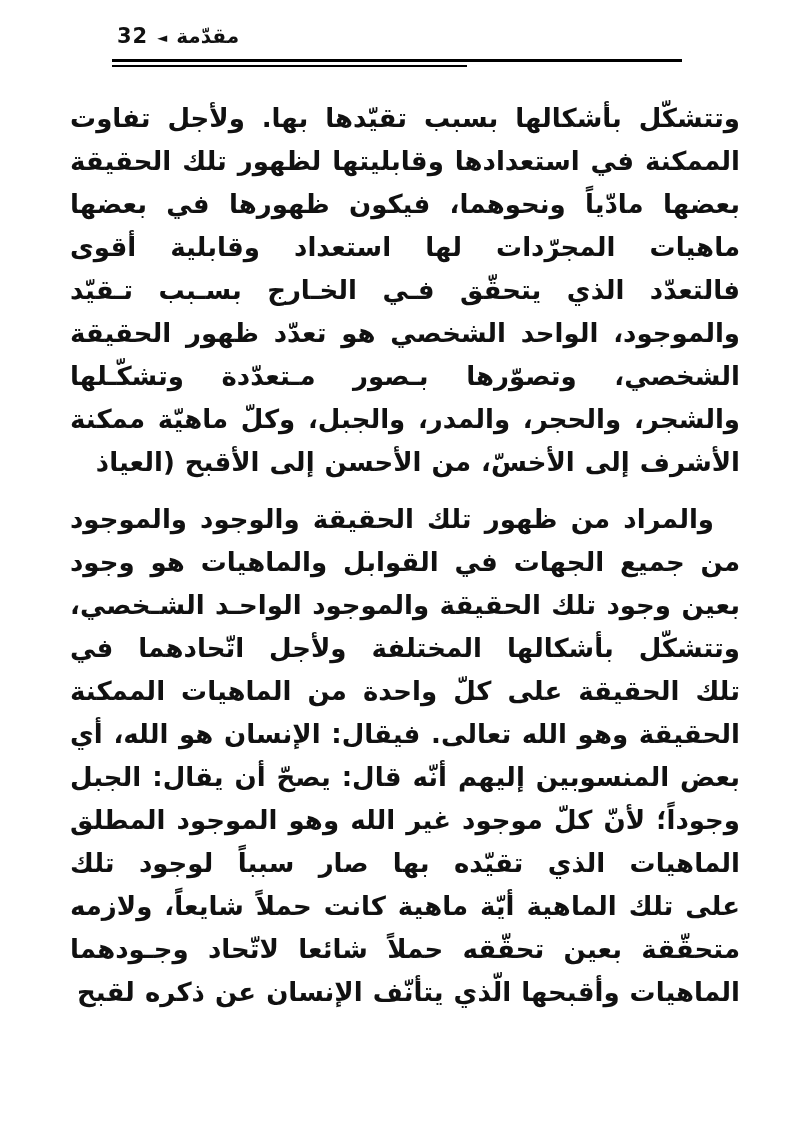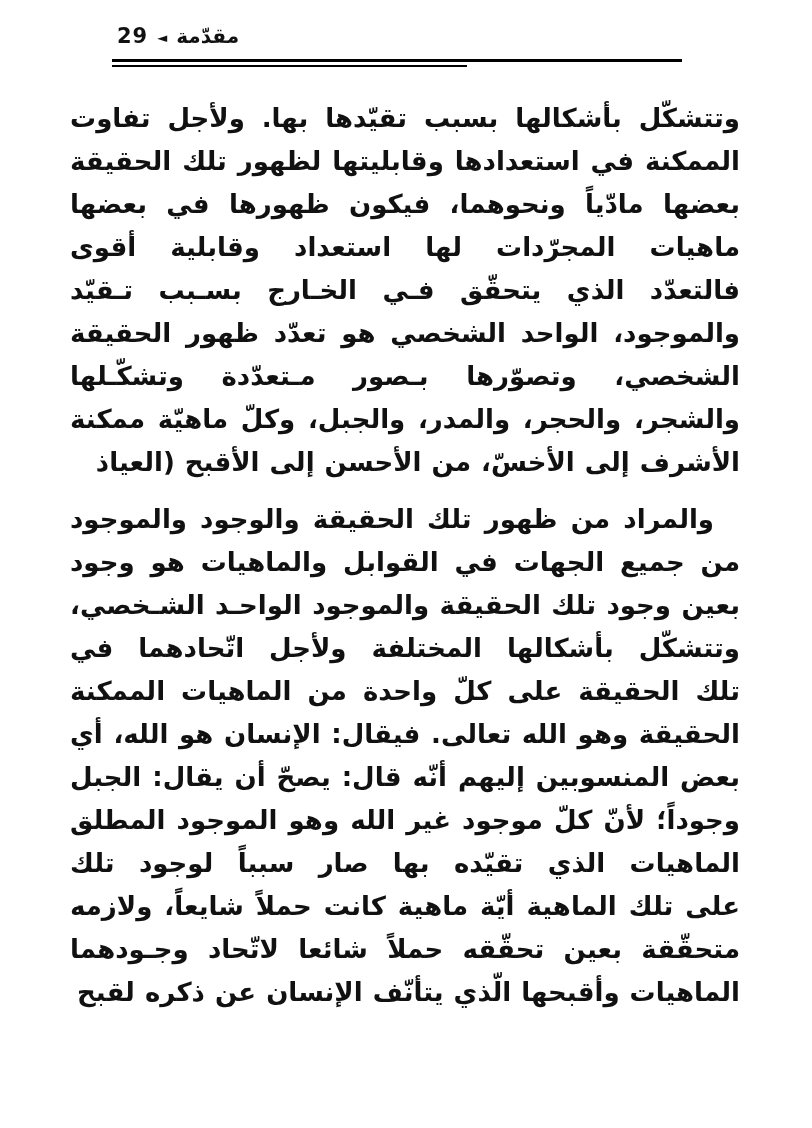--- a/index.html
+++ b/index.html
@@ -85,21 +85,21 @@
   }
 </style>
 </head>
 <body>
 
 <div class="page">
 
   <div class="running-header">
     <span>مقدّمة</span>
     <span class="marker">◄</span>
-    <span class="page-num">29</span>
+    <span class="page-num">32</span>
   </div>
 
   <div class="rule-top"></div>
   <div class="rule-bottom"></div>
 
   <div class="body-text">
 
     <div class="paragraph">
       <div class="line">وتتشكّل بأشكالها بسبب تقيّدها بها. ولأجل تفاوت المظاهر والقوابل والماهيات</div>
       <div class="line">الممكنة في استعدادها وقابليتها لظهور تلك الحقيقة فيها لتـجرّد بـعضها وكـون</div>

